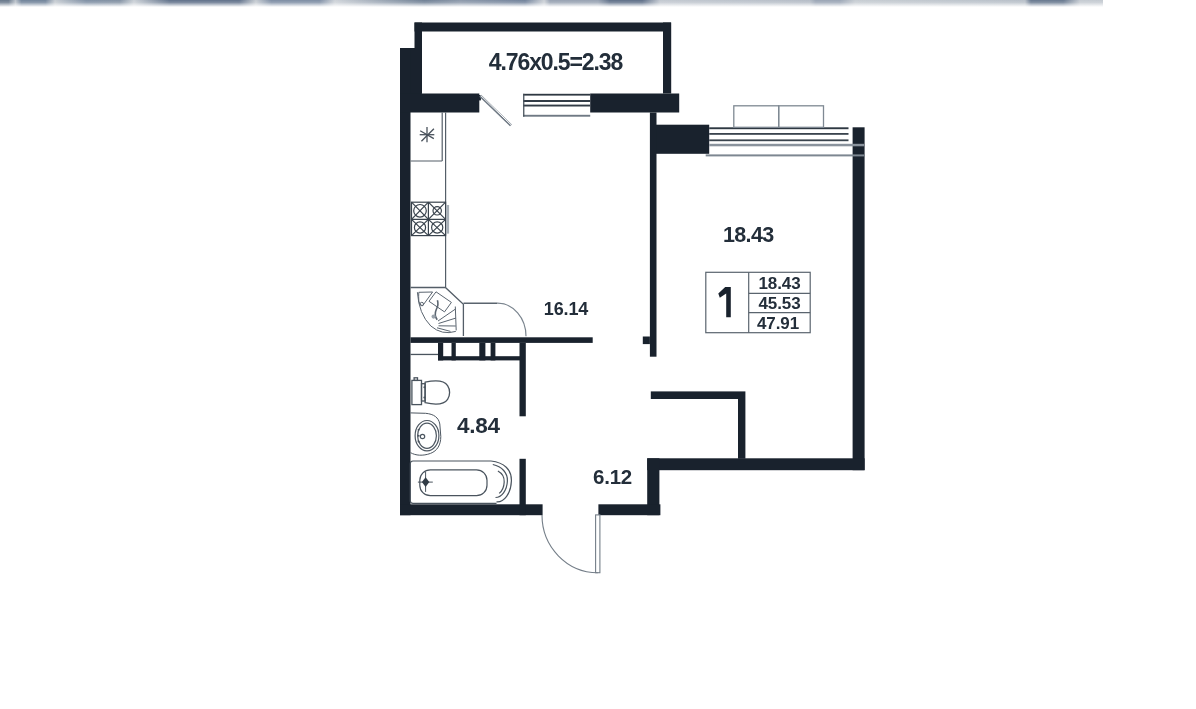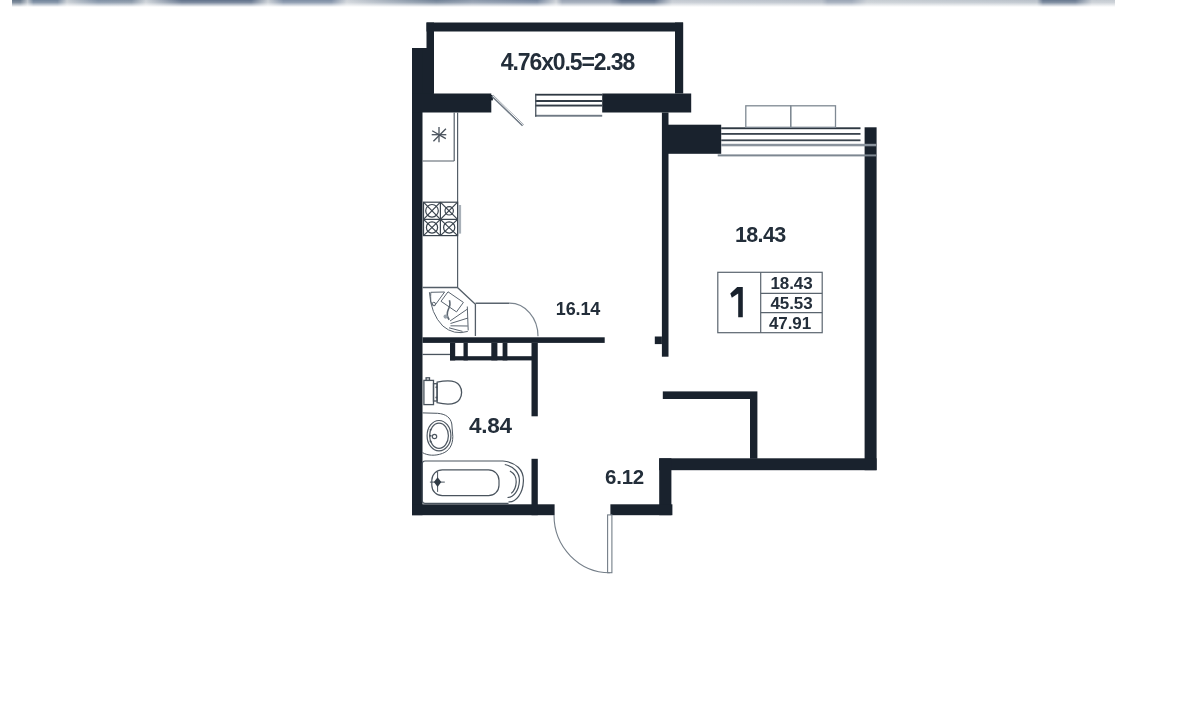--- a/index.html
+++ b/index.html
@@ -1,17 +1,17 @@
 <!DOCTYPE html>
 <html><head>
 <meta charset="utf-8">
 <style>
   html,body{margin:0;padding:0;background:#ffffff;}
   .page{position:relative;width:1103px;height:709px;overflow:hidden;background:#ffffff;
-        font-family:"Liberation Sans", sans-serif;margin-left:12px;}
+        font-family:"Liberation Sans", sans-serif;}
   svg{position:absolute;left:0;top:0;}
   text{font-family:"Liberation Sans", sans-serif;fill:#232e3a;}
 </style>
 </head>
 <body>
 <div class="page">
 <svg width="1196" height="709" viewBox="0 0 1196 709">
 <defs>
   <linearGradient id="topg" x1="0" y1="0" x2="1196" y2="0" gradientUnits="userSpaceOnUse">
     <stop offset="0" stop-color="#67778a"></stop>

